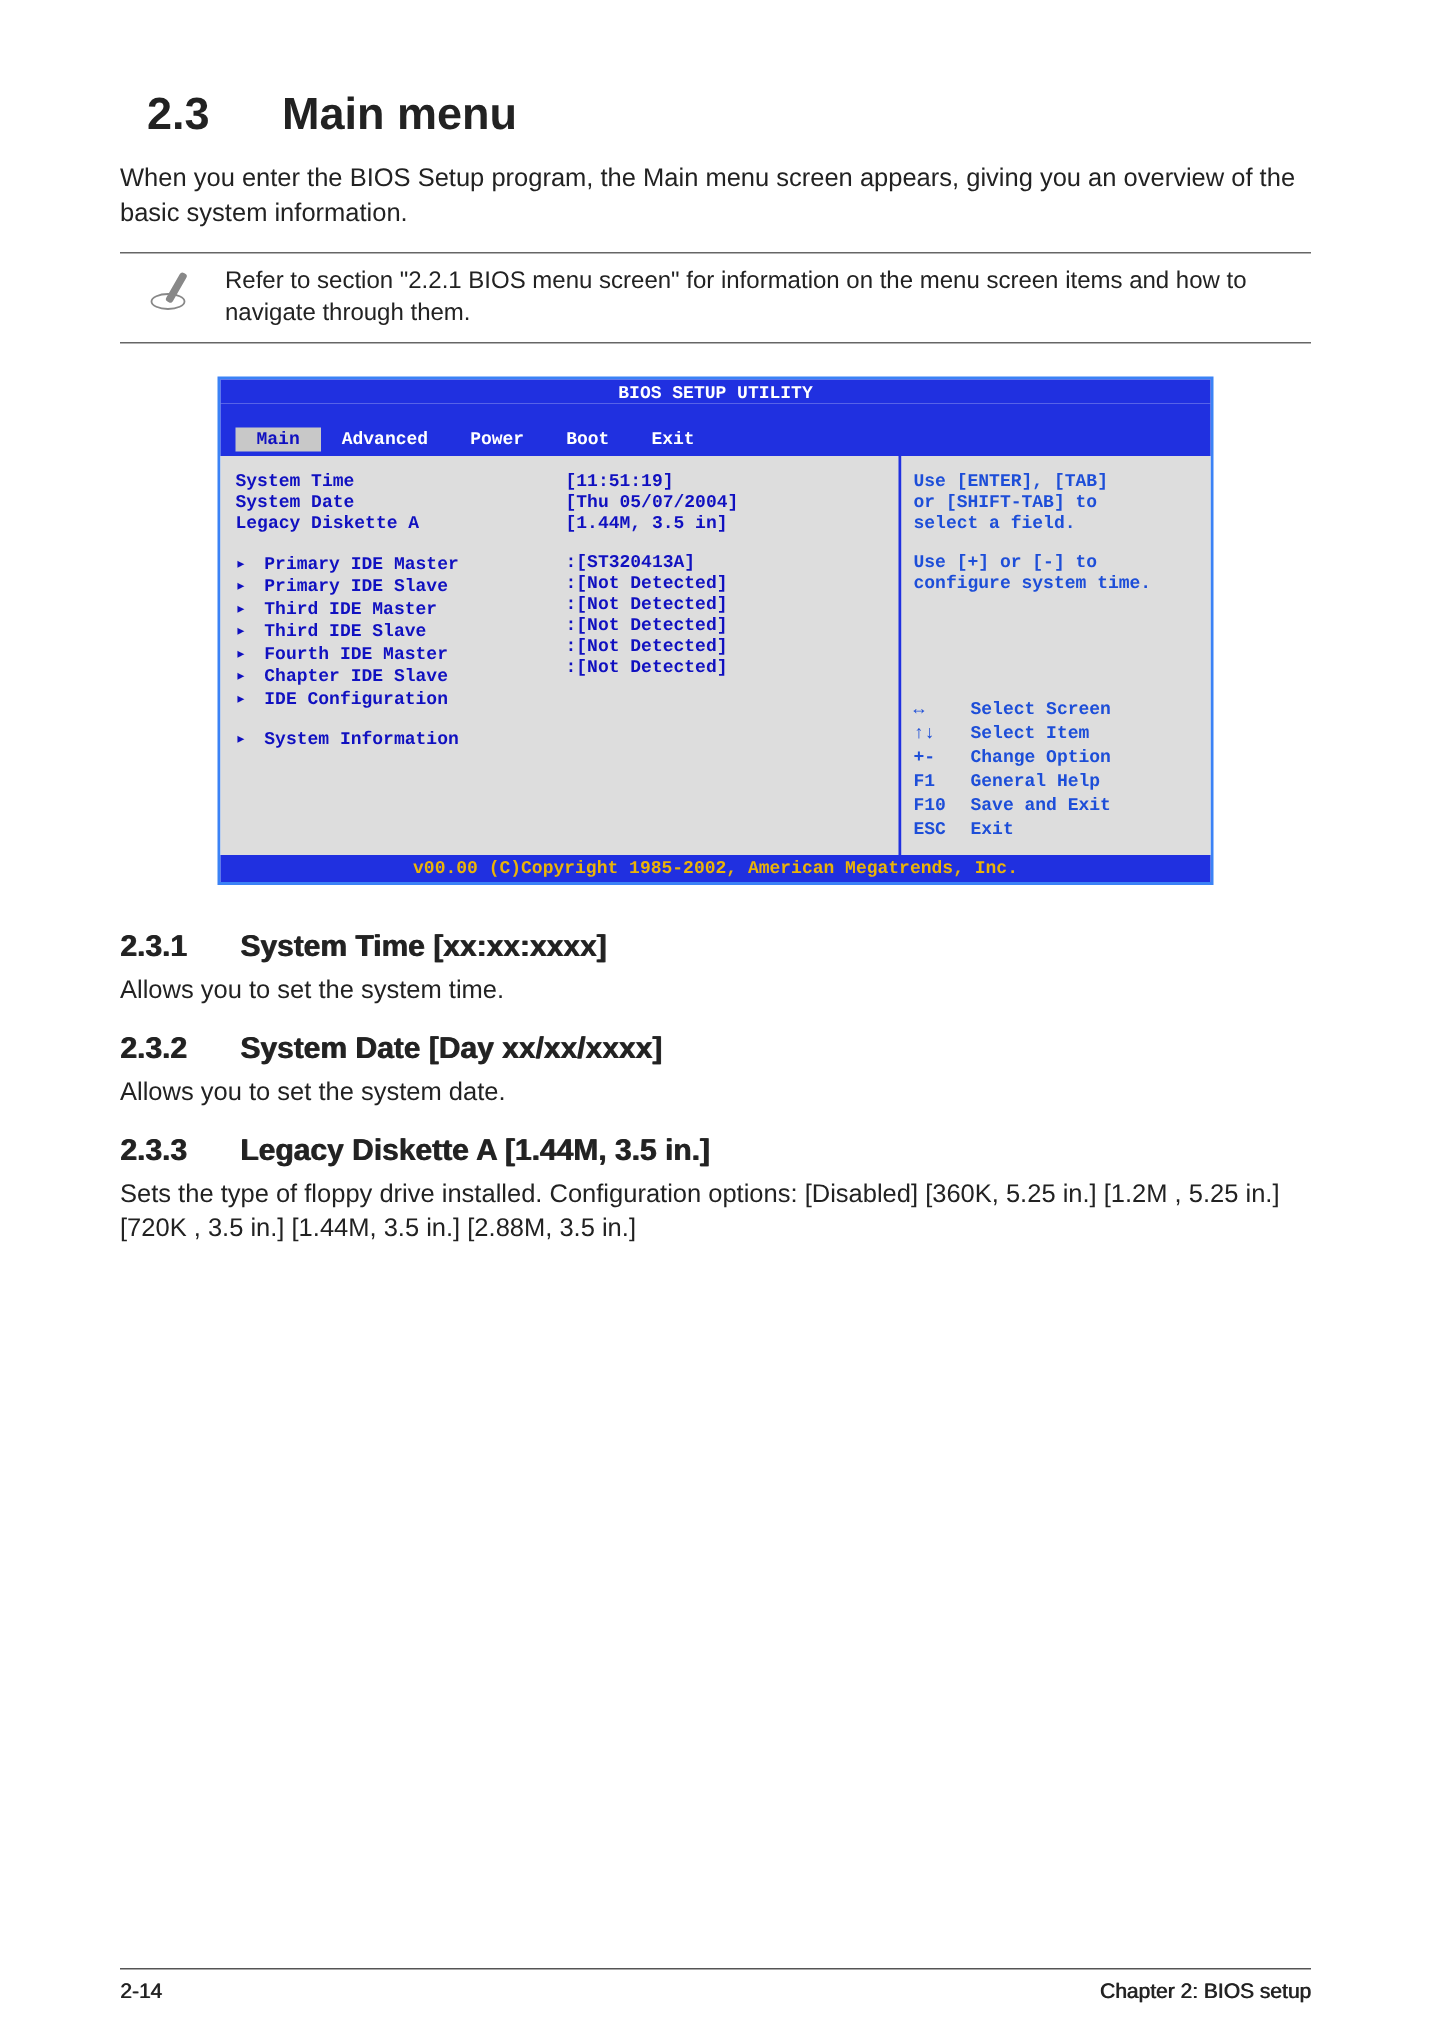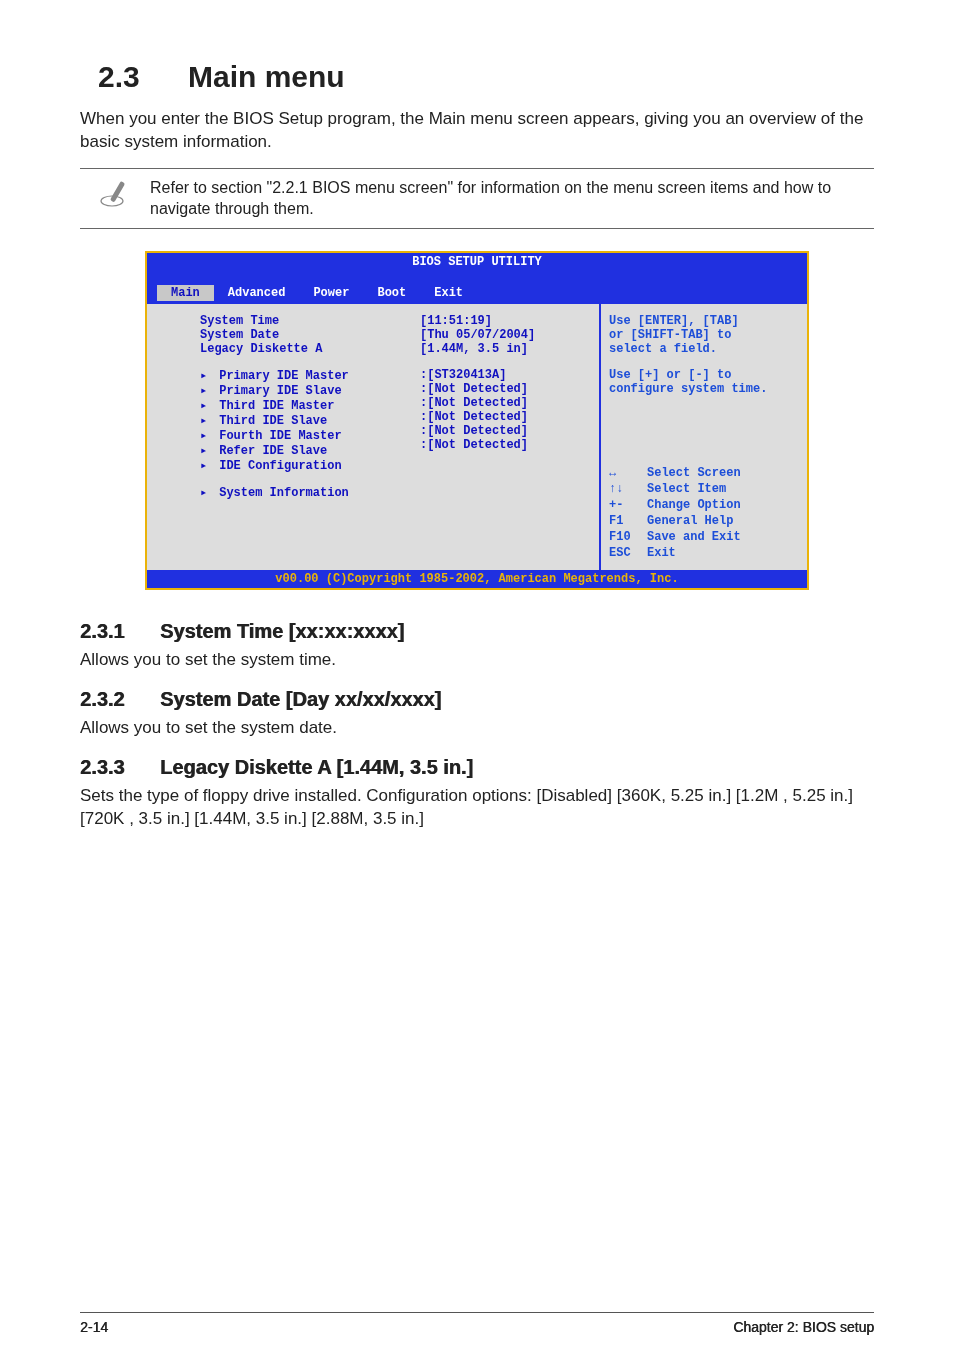--- a/index.html
+++ b/index.html
@@ -33,21 +33,21 @@
     margin: 6px 0 22px 0;
   }
   .note-icon {
     width: 70px; flex:0 0 70px;
     display:flex; align-items:center; justify-content:center;
   }
   .note-text { font-size: 16px; line-height:1.35; }
   .bios-box {
     width: 660px;
     margin: 0 auto 30px auto;
-    border: 2px solid #eab308;
+    border: 2px solid #3b82f6;
     font-family: "Courier New", monospace;
     font-size: 12px;
     background:#fff;
   }
   .bios-title {
     color:#fff; background:#2030e0;
     text-align:center; font-weight:bold;
     font-size:12px;
     padding-top:2px;
   }
@@ -87,21 +87,21 @@
     grid-template-columns: 30px auto;
     column-gap:8px; row-gap:2px;
     margin-top:70px;
   }
   .bios-footer {
     background:#2030e0; color:#eab308;
     text-align:center;
     font-size:12px; font-weight:bold;
     padding:2px 0;
   }
-  .mono-row { white-space:pre; font-weight:bold;margin-left:43px; }
+  .mono-row { white-space:pre; font-weight:bold; }
   .arrow { display:inline-block; width:12px; }
   .spacer { height:12px; }
   h2.sub {
     font-size: 20px;
     font-weight: bold;
     text-shadow: 0.6px 0 0 #333;
     margin: 16px 0 6px 0;
   }
   h2.sub .snum { display:inline-block; width:80px; }
   .footer-bar {
@@ -147,21 +147,21 @@
       <div class="col-lab">
         <div class="mono-row">System Time</div>
         <div class="mono-row">System Date</div>
         <div class="mono-row">Legacy Diskette A</div>
         <div class="spacer"></div>
         <div class="mono-row"><span class="arrow">▸</span> <span>Primary IDE Master</span></div>
         <div class="mono-row"><span class="arrow">▸</span> <span>Primary IDE Slave</span></div>
         <div class="mono-row"><span class="arrow">▸</span> <span>Third IDE Master</span></div>
         <div class="mono-row"><span class="arrow">▸</span> <span>Third IDE Slave</span></div>
         <div class="mono-row"><span class="arrow">▸</span> <span>Fourth IDE Master</span></div>
-        <div class="mono-row"><span class="arrow">▸</span> <span>Refer IDE Slave</span></div>
+        <div class="mono-row"><span class="arrow">▸</span> <span>Chapter IDE Slave</span></div>
         <div class="mono-row"><span class="arrow">▸</span> <span>IDE Configuration</span></div>
         <div class="spacer"></div>
         <div class="mono-row"><span class="arrow">▸</span> <span>System Information</span></div>
       </div>
       <div class="col-val">
         <div class="mono-row">[11:51:19]</div>
         <div class="mono-row">[Thu 05/07/2004]</div>
         <div class="mono-row">[1.44M, 3.5 in]</div>
         <div class="spacer"></div>
         <div class="mono-row">:[ST320413A]</div>

